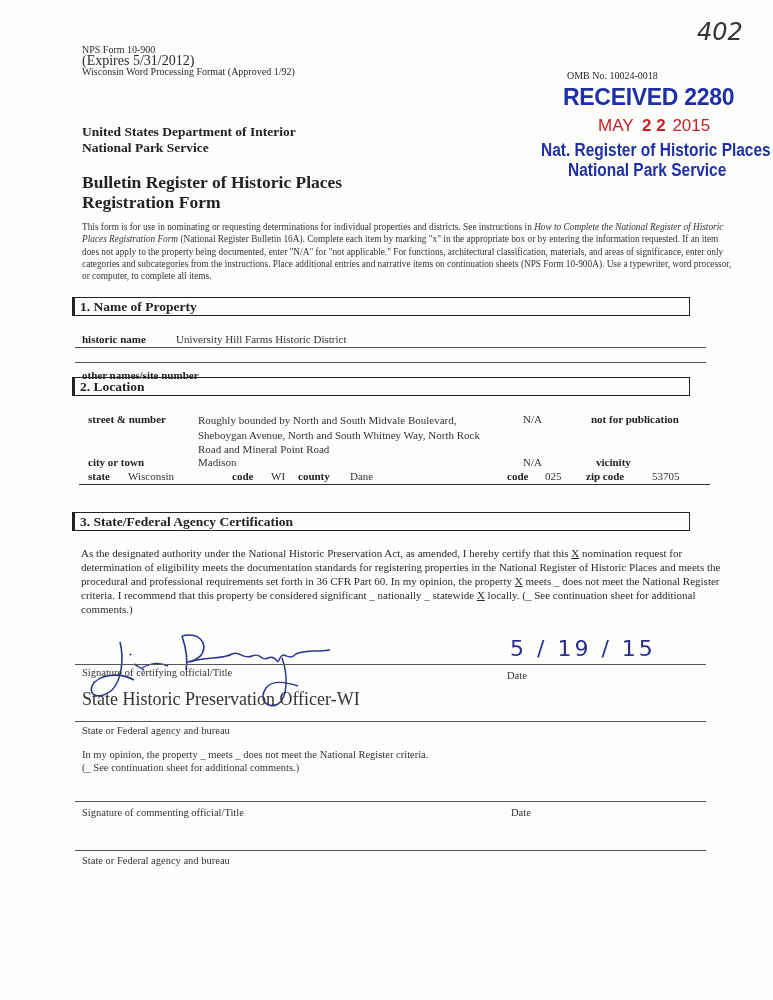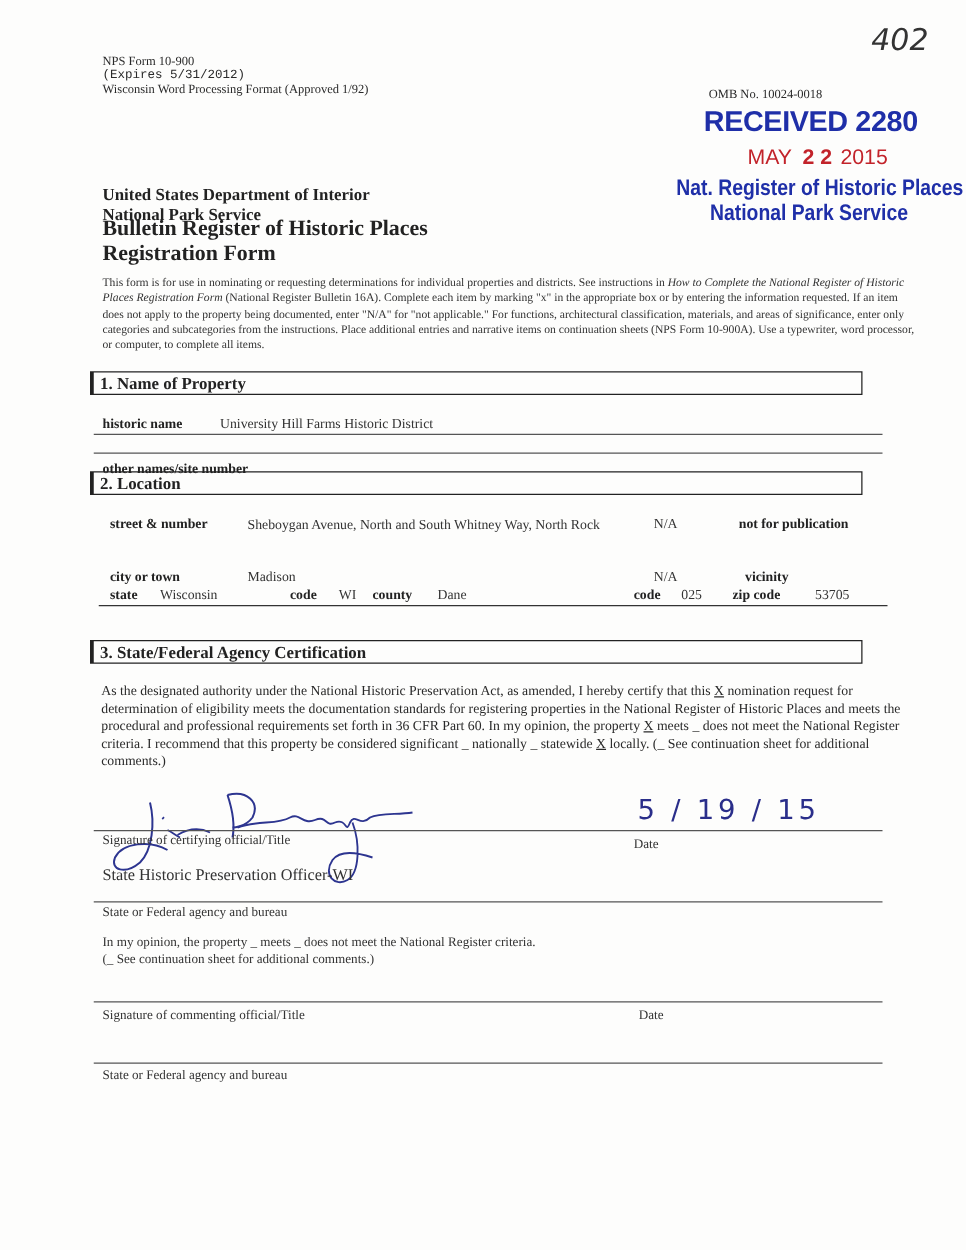--- a/index.html
+++ b/index.html
@@ -2,23 +2,23 @@
 <html><head>
 <meta charset="utf-8">
 <style>
   html, body { margin: 0; padding: 0; }
   body {
     width: 773px; height: 1000px; background: #fdfdfc; position: relative; overflow: hidden;
     font-family: "Liberation Serif", "DejaVu Serif", serif; color: #2a2a2a;
   }
   .abs { position: absolute; }
   .small { font-size: 10px; line-height: 11px; }
-  .sans-small { font-family: Liberation Mono, monospace; font-size: 10px; line-height: 11px; }
+  .sans-small { font-family: Liberation Serif, serif; font-size: 14px; line-height: 11px; }
   .hand { font-family: "DejaVu Sans", sans-serif; color: #2a2e8a; }
-  .dept { font-weight: bold; font-size: 13.5px; line-height: 16px; color: #222; margin-top: 24px; }
+  .dept { font-weight: bold; font-size: 13.5px; line-height: 16px; color: #222; }
   .title { font-weight: bold; font-size: 17.5px; line-height: 20px; color: #222; }
   .instr { font-size: 9.3px; line-height: 12.3px; color: #333; width: 650px; }
   .instr i { font-style: italic; }
   .section-box {
     position: absolute; left: 72px; width: 618px; height: 19px;
     border: 1.5px solid #222; border-left-width: 3px; box-sizing: border-box;
     font-weight: bold; font-size: 13.5px; line-height: 17px; padding-left: 5px; color: #222;
   }
   .rule { position: absolute; height: 0; border-top: 1px solid #555; }
   .rule.thick { border-top: 1.5px solid #333; }
@@ -62,21 +62,23 @@
 <div class="abs lbl" style="left:82px; top:333px;">historic name</div>
 <div class="abs val" style="left:176px; top:333px;">University Hill Farms Historic District</div>
 <div class="rule" style="left:75px; width:631px; top:347px;"></div>
 <div class="abs lbl" style="left:82px; top:349px;margin-top:20px;">other names/site number</div>
 <div class="abs val" style="left:230px; top:349px; width:470px; height:13px;"></div>
 <div class="rule" style="left:75px; width:631px; top:362px;"></div>
 
 <div class="section-box" style="top:377px;">2. Location</div>
 <div class="abs lbl" style="left:88px; top:413px;">street &amp; number</div>
 <div class="abs val" style="left:198px; top:413px; line-height:14.5px;">
+  <div>Roughly bounded by North and South Midvale Boulevard,</div>
   <div>Sheboygan Avenue, North and South Whitney Way, North Rock</div>
+  <div>Road and Mineral Point Road</div>
 </div>
 <div class="abs val" style="left:523px; top:413px;">N/A</div>
 <div class="abs lbl" style="left:591px; top:413px;">not for publication</div>
 
 <div class="abs lbl" style="left:88px; top:456px;">city or town</div>
 <div class="abs val" style="left:198px; top:456px;">Madison</div>
 <div class="abs val" style="left:523px; top:456px;">N/A</div>
 <div class="abs lbl" style="left:596px; top:456px;">vicinity</div>
 
 <div class="abs lbl" style="left:88px; top:470px;">state</div>
@@ -103,21 +105,21 @@
   <path d="M100,8 C116,4 126,14 120,26 C114,34 104,34 104,34" fill="none" stroke="#2d3590" stroke-width="1.6"></path>
   <path d="M108,34 C124,28 140,32 150,26 C158,22 160,32 170,28 C180,24 178,34 186,30 C196,26 194,40 198,30 C202,22 206,34 214,26 C222,22 236,24 248,22" fill="none" stroke="#2d3590" stroke-width="1.5"></path>
   <path d="M200,30 C206,46 206,70 196,76 C186,82 176,72 184,60 C190,52 204,54 216,58" fill="none" stroke="#2d3590" stroke-width="1.5"></path>
 </svg>
 <div class="abs hand" style="left:510px; top:636px; font-size:22px; letter-spacing:3px;">5 / 19 / 15</div>
 
 <div class="rule" style="left:75px; width:631px; top:664px;"></div>
 <div class="abs foot-lbl" style="left:82px; top:666px;">Signature of certifying official/Title</div>
 <div class="abs foot-lbl" style="left:507px; top:669px;">Date</div>
 
-<div class="abs val" style="left:82px; top:692px; font-size:13px; line-height:15px;">State Historic Preservation Officer-WI</div>
+<div class="abs val" style="left:82px; top:692px; font-size:18px; line-height:15px;">State Historic Preservation Officer-WI</div>
 <div class="rule" style="left:75px; width:631px; top:721px;"></div>
 <div class="abs foot-lbl" style="left:82px; top:724px;">State or Federal agency and bureau</div>
 
 <div class="abs foot-lbl" style="left:82px; top:748px;">In my opinion, the property _ meets _ does not meet the National Register criteria.</div>
 <div class="abs foot-lbl" style="left:82px; top:761px;">(_ See continuation sheet for additional comments.)</div>
 
 <div class="rule" style="left:75px; width:631px; top:801px;"></div>
 <div class="abs foot-lbl" style="left:82px; top:806px;">Signature of commenting official/Title</div>
 <div class="abs foot-lbl" style="left:511px; top:806px;">Date</div>
 

